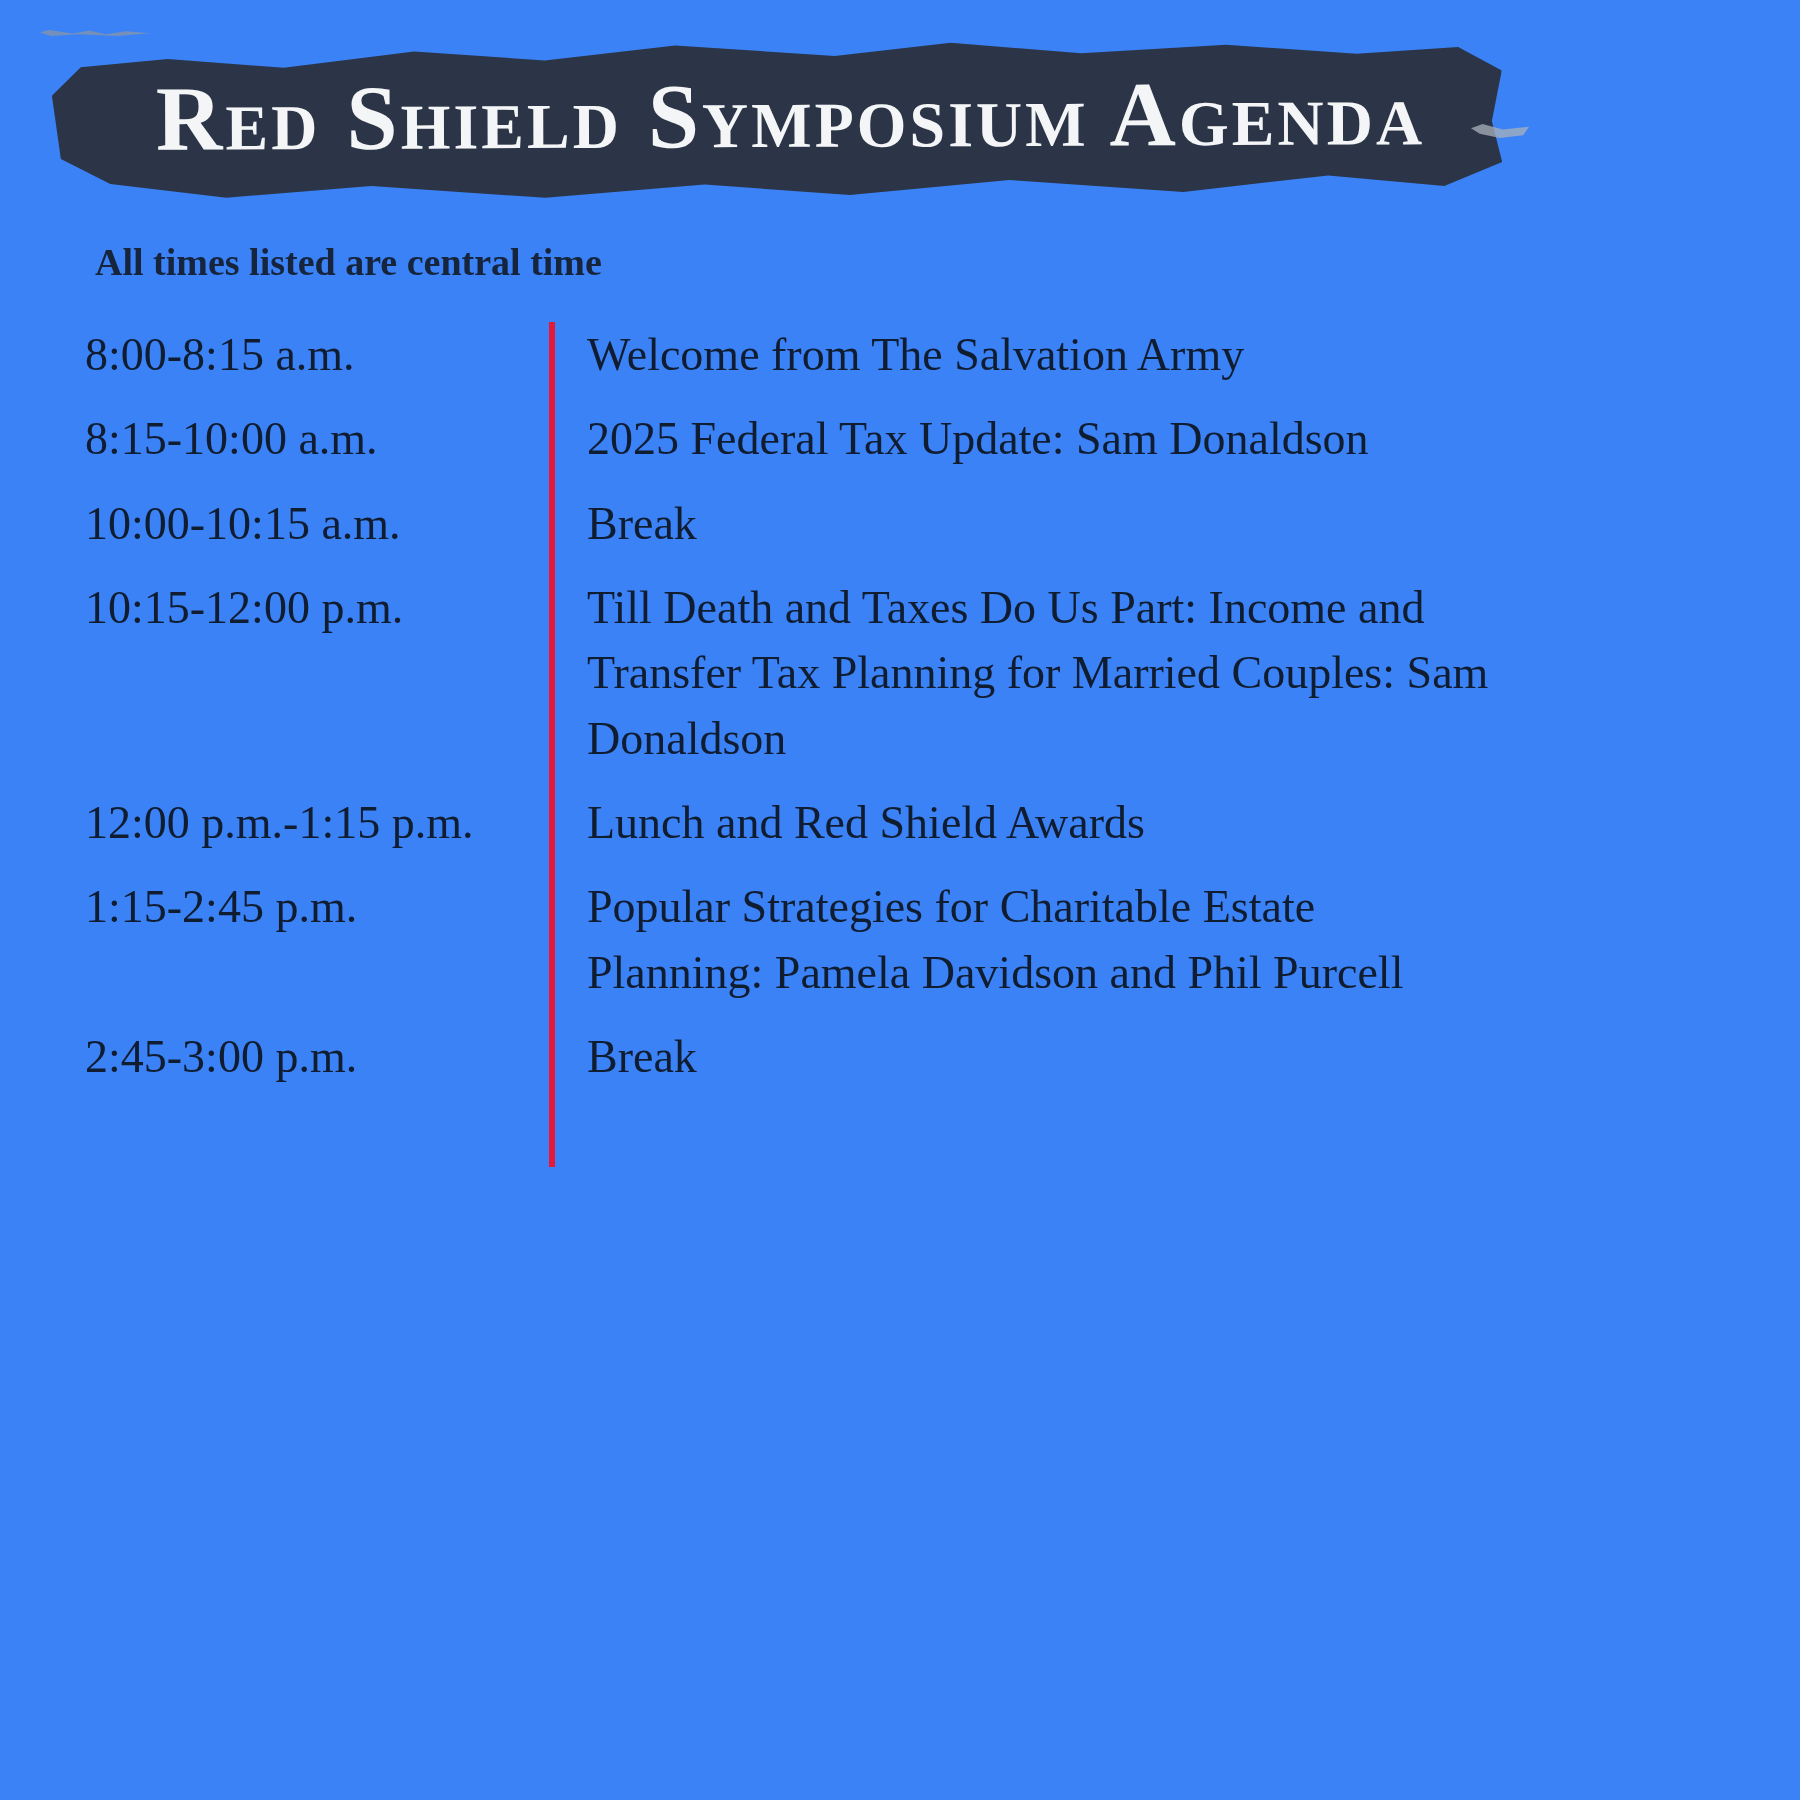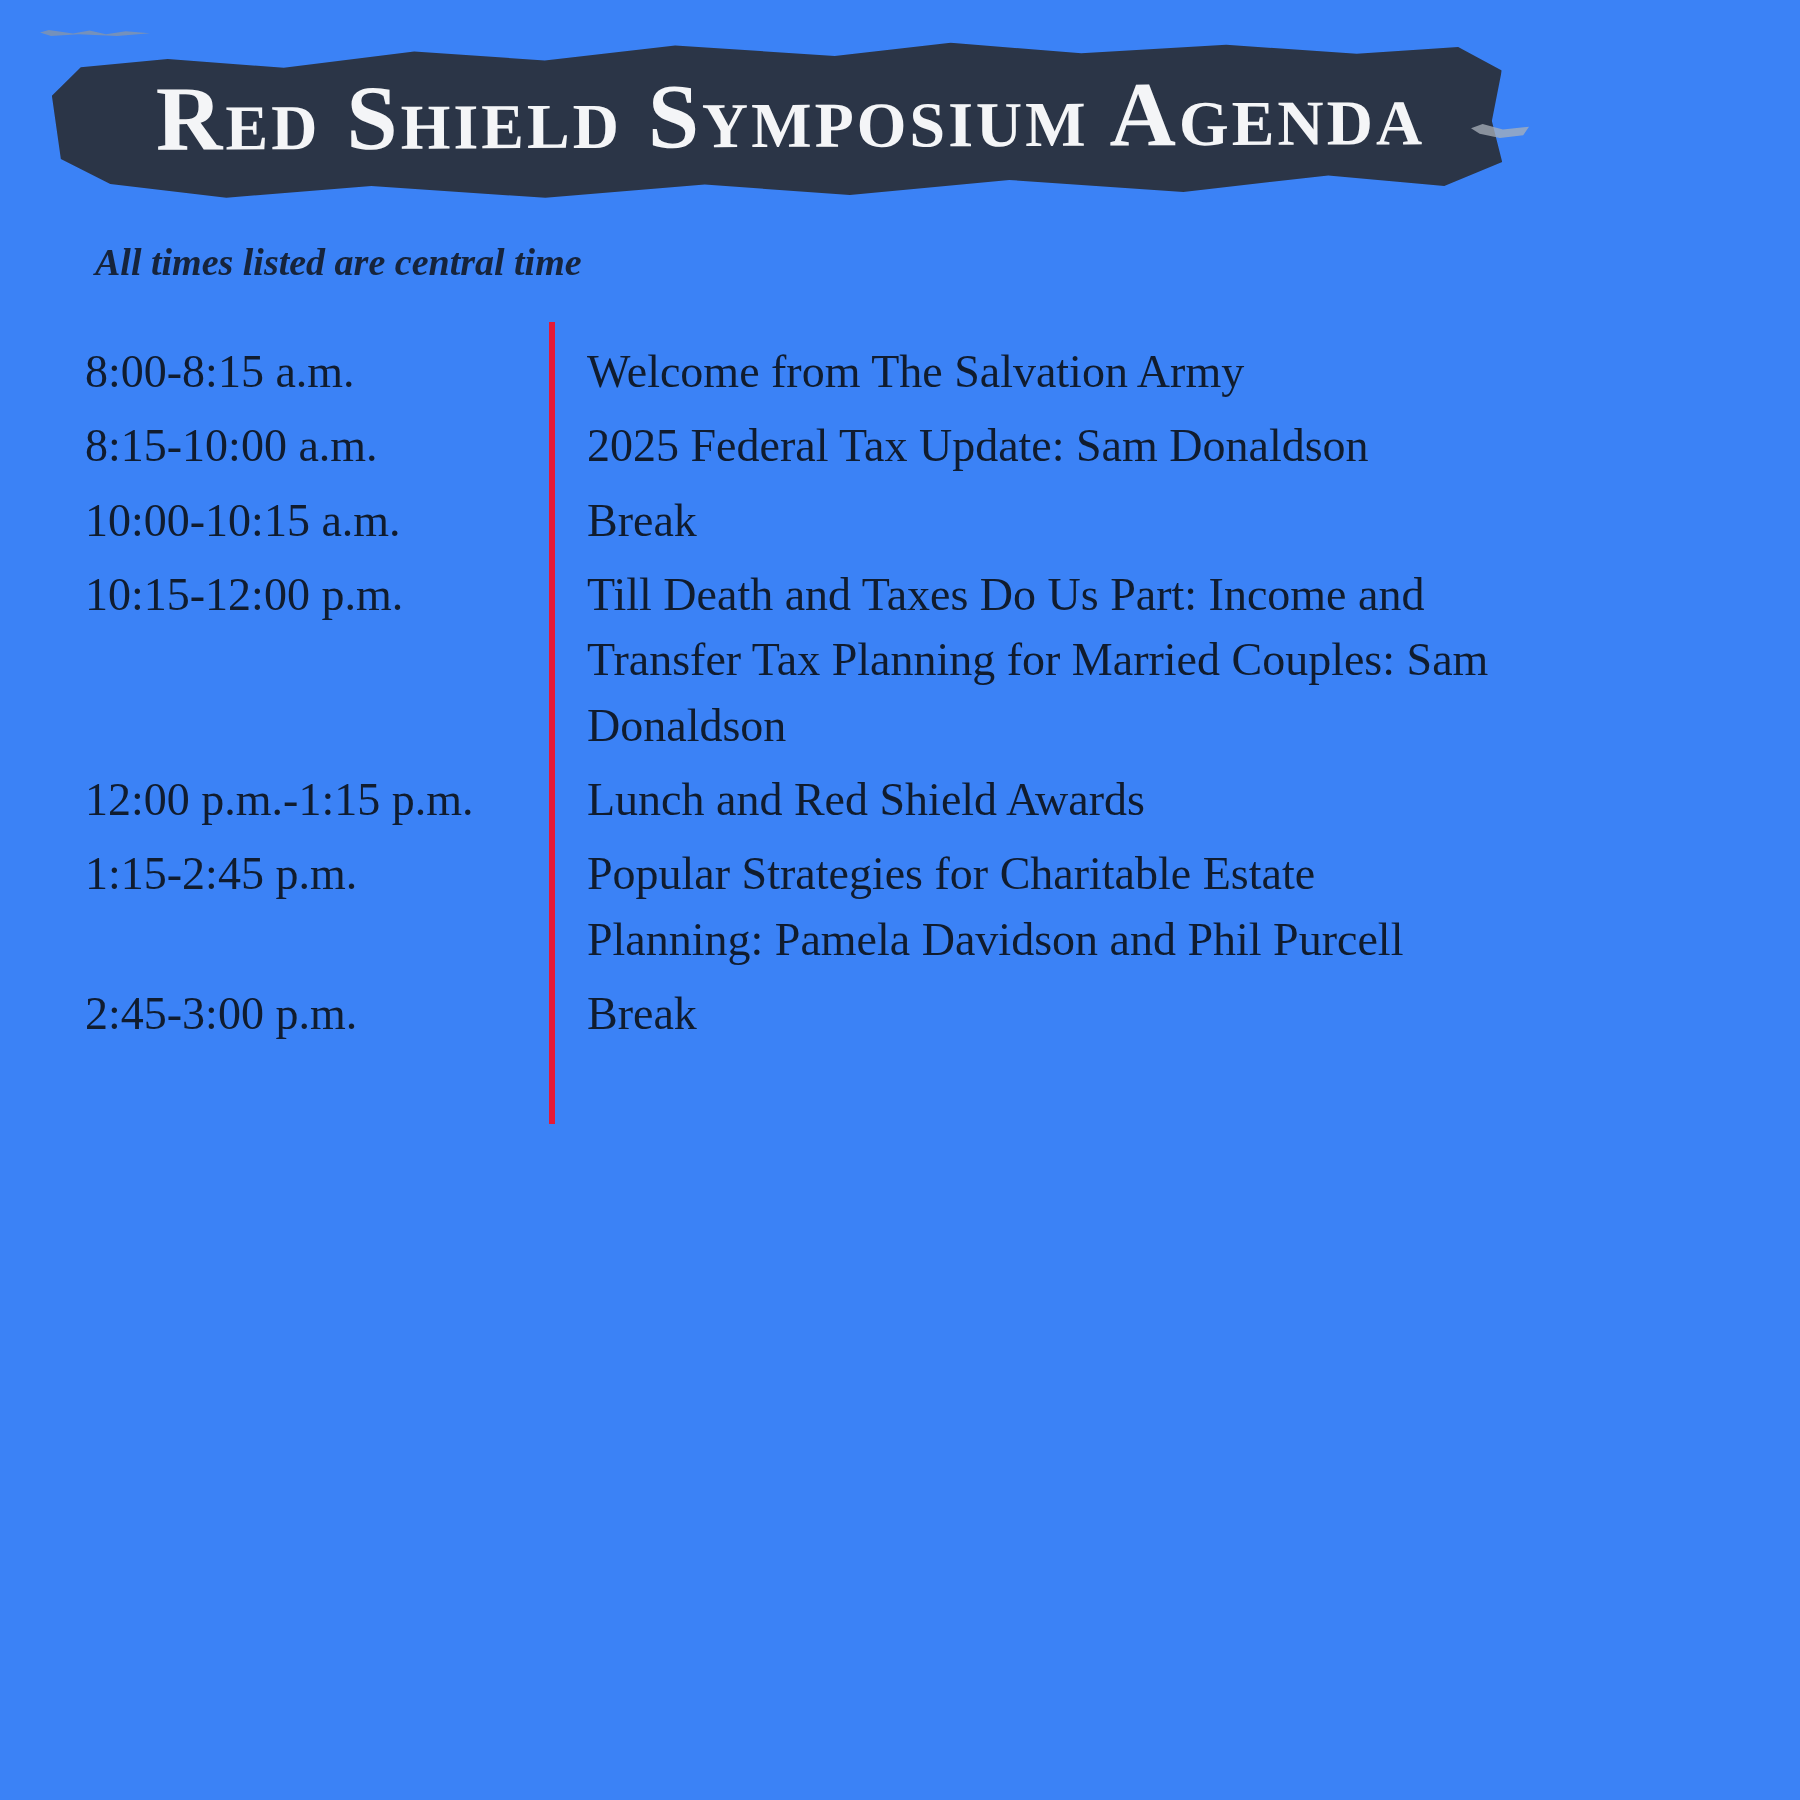--- a/index.html
+++ b/index.html
@@ -74,21 +74,20 @@
     white-space: nowrap;
     line-height: 1;
     padding-bottom: 10px;
   }
 
   
   .note {
     position: absolute;
     top: 240px;
     left: 95px;
-    font-style: italic;
     font-weight: 700;
     font-size: 38px;
     color: #16243c;
   }
 
   
   .schedule {
     position: absolute;
     top: 322px;
     left: 85px;
@@ -98,22 +97,21 @@
     position: absolute;
     left: 464px;
     top: 0px;
     bottom: -78px;
     width: 6px;
     background: #e51937;
   }
   .rows {
     display: grid;
     grid-template-columns: 464px 1fr;
-    row-gap: 9px;
-    margin-top: 17px;
+    row-gap: 19px;
   }
   .time-cell {
     font-size: 46px;
     line-height: 1.42;
     color: #101c2f;
     padding-right: 20px;
     white-space: nowrap;
   }
   .session-cell {
     font-size: 46px;

